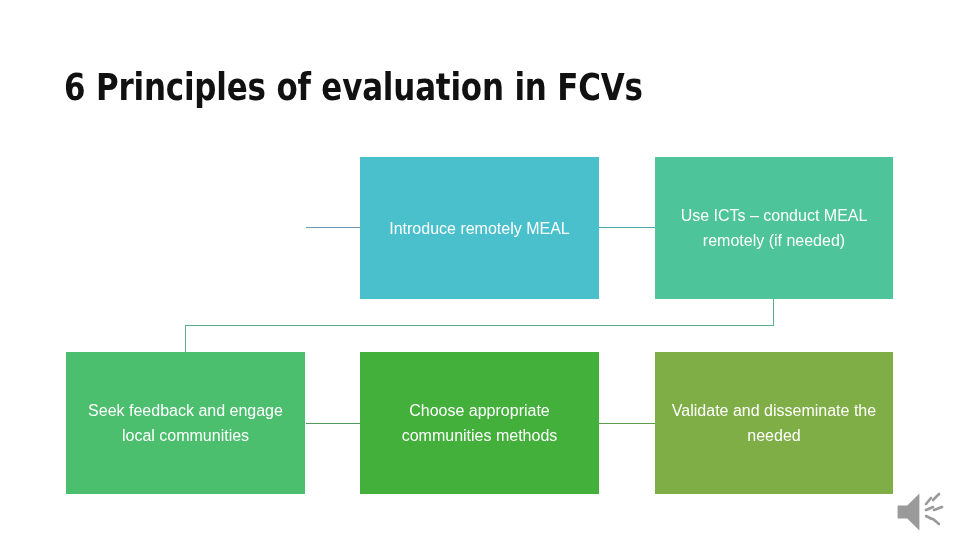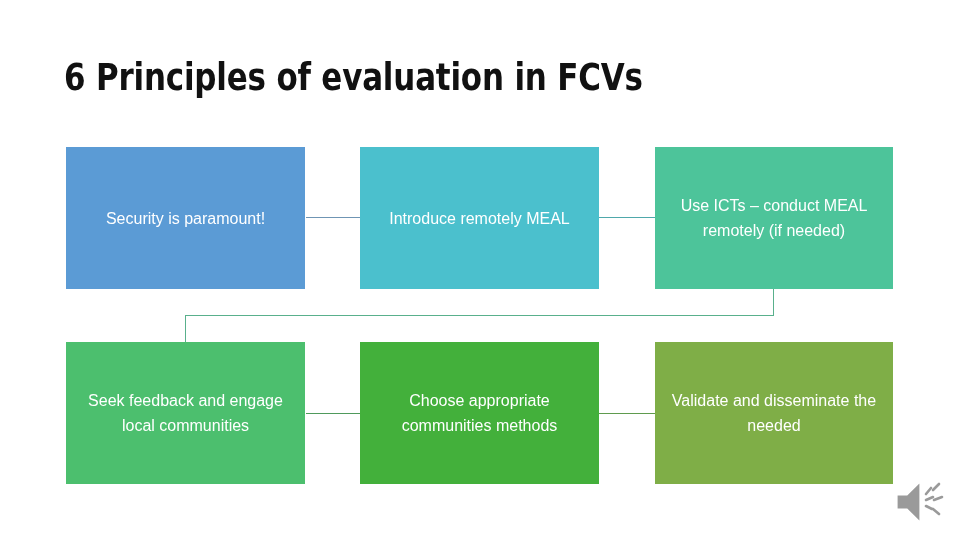--- a/index.html
+++ b/index.html
@@ -11,21 +11,21 @@
     width: 960px;
     height: 540px;
     overflow: hidden;
     font-family: "Liberation Sans", sans-serif;
     position: relative;
   }
 
   #slide {
     position: absolute;
     left: 0;
-    top: 0;
+    top: 10px;
     width: 960px;
     height: 408px;
     background: #ffffff;
   }
 
   
   #slide-title {
     position: absolute;
     left: 64px;
     top: 55px;
@@ -115,23 +115,20 @@
   <div id="diagram">
 
     <div class="conn-h" id="conn-1-2"></div>
     <div class="conn-h" id="conn-2-3"></div>
     <div class="conn-v" id="elbow-v-top"></div>
     <div class="conn-h" id="elbow-h"></div>
     <div class="conn-v" id="elbow-v-bot"></div>
     <div class="conn-h" id="conn-4-5"></div>
     <div class="conn-h" id="conn-5-6"></div>
 
-    <div class="node c1 r1" id="node-1" style="background: rgb(91, 155, 213);">
-      <span class="node-text">Security is paramount!</span>
-    </div>
 
     <div class="node c2 r1" id="node-2" style="background: rgb(75, 192, 205);">
       <span class="node-text">Introduce remotely MEAL</span>
     </div>
 
     <div class="node c3 r1" id="node-3" style="background: rgb(77, 196, 154);">
       <span class="node-text">Use ICTs – conduct MEAL remotely (if needed)</span>
     </div>
 
     <div class="node c1 r2" id="node-4" style="background: rgb(76, 191, 110);">

